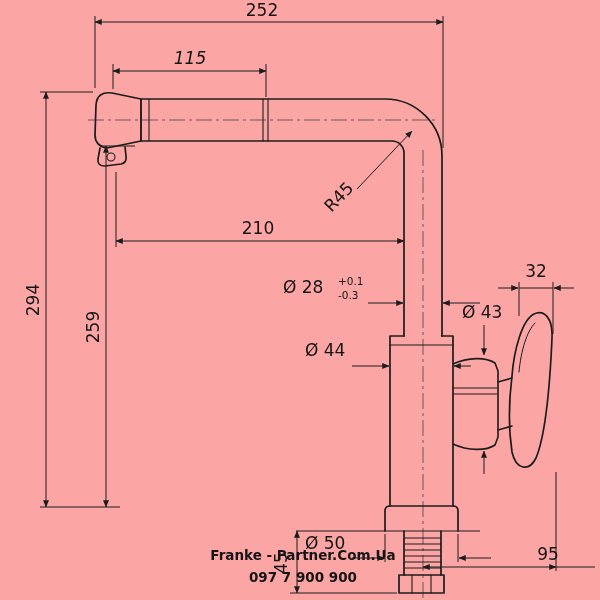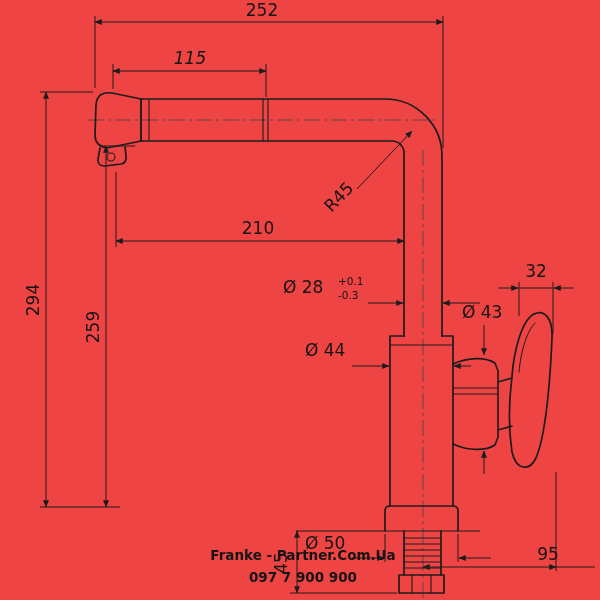--- a/index.html
+++ b/index.html
@@ -1,16 +1,16 @@
 <!DOCTYPE html>
 <html><head>
 <meta charset="utf-8">
 <style>
   html,body{margin:0;padding:0;background:#ffffff;}
-  .stage{width:600px;height:600px;position:relative;background:#ef4444;overflow:hidden;
+  .stage{width:600px;height:600px;position:relative;background:#fca5a5;overflow:hidden;
          font-family:"DejaVu Sans", sans-serif;}
   svg{display:block;}
   svg text{font-family:"DejaVu Sans", sans-serif;fill:#151515;font-size:17px;}
   svg text.tol{font-size:10.5px;}
   svg text.ital{font-style:italic;}
   svg text.wm{font-weight:bold;font-size:13.5px;}
 </style>
 </head>
 <body>
 

